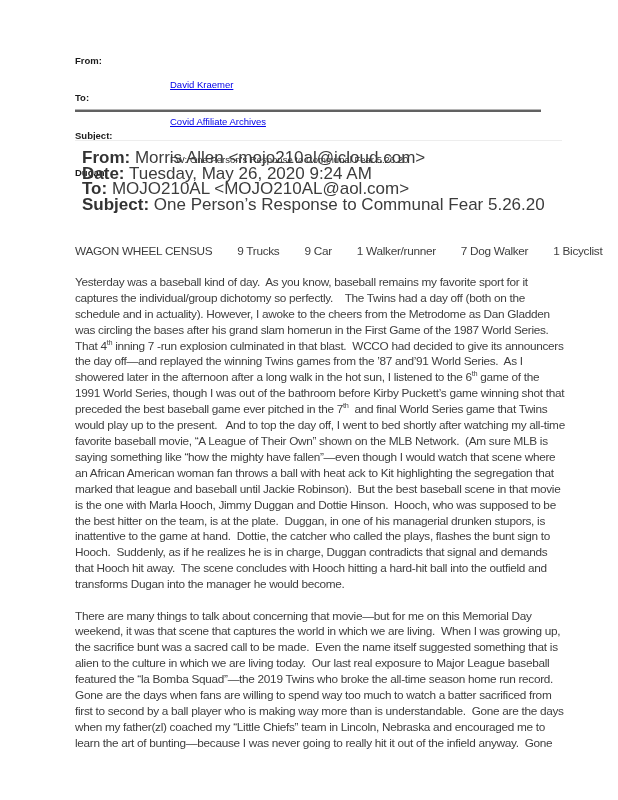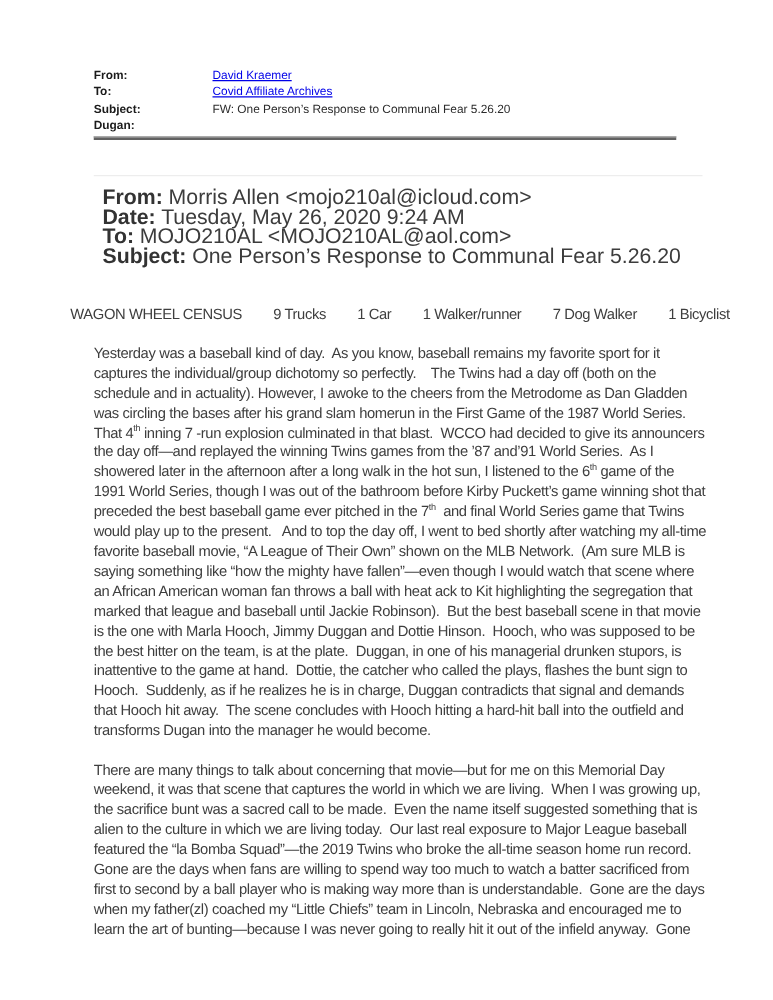--- a/index.html
+++ b/index.html
@@ -5,36 +5,36 @@
   html,body{margin:0;padding:0;background:#ffffff;}
   .page{
     position:relative;width:618px;height:800px;background:#ffffff;
     font-family:"Liberation Sans",sans-serif;overflow:hidden;
   }
   
   .outer-header{position:absolute;top:54px;left:75px;width:472px;
     font-size:9.5px;line-height:13.4px;color:#2b2b2b;}
   .oh-row{display:flex;}
   .oh-label{flex:0 0 95px;font-weight:bold;color:#1b1b1b;}
-  .oh-value{white-space:pre-wrap;}
+  .oh-value{white-space:pre-wrap;margin-top:24px;}
   .oh-link{color:#0000e8;text-decoration:underline;cursor:pointer;}
   
   .separator{position:absolute;top:109px;left:75px;width:466px;height:2px;
     background:#616161;border-top:1px solid #b5b5b5;}
   .faint-line{position:absolute;top:140px;left:75px;width:487px;height:0;
     border-top:1px solid #ededed;}
   
   .inner-header{position:absolute;top:150px;left:82px;width:500px;
     font-size:17px;line-height:15.5px;color:#3c3c3c;}
   .ih-label{font-weight:bold;color:#333333;}
   .ih-value{white-space:pre-wrap;}
   
   .body-area{position:absolute;top:244px;left:75px;width:490px;
     font-size:11.8px;line-height:15.9px;color:#3e3e3e;letter-spacing:-0.3px;}
-  .census{display:flex;gap:25px;margin:0 0 15px 0;justify-content:center;}
+  .census{display:flex;gap:25px;margin:0 0 15px 0;}
   .census span{white-space:pre;}
   .para{margin:0 0 15.5px 0;white-space:pre-wrap;}
   .para sup{font-size:0.62em;line-height:0;vertical-align:super;}
 </style>
 </head>
 <body>
 
 <div class="page">
   <div class="outer-header" id="outer-header">
       <div class="oh-row">
@@ -58,21 +58,21 @@
   <div class="inner-header" id="inner-header">
       <div class="ih-row"><span class="ih-label">From:</span><span class="ih-value"> Morris Allen &lt;mojo210al@icloud.com&gt;</span></div>
       <div class="ih-row"><span class="ih-label">Date:</span><span class="ih-value"> Tuesday, May 26, 2020 9:24 AM</span></div>
       <div class="ih-row"><span class="ih-label">To:</span><span class="ih-value"> MOJO210AL &lt;MOJO210AL@aol.com&gt;</span></div>
       <div class="ih-row"><span class="ih-label">Subject:</span><span class="ih-value"> One Person’s Response to Communal Fear 5.26.20</span></div>
     </div>
   <div class="body-area">
     <div class="census" id="census">
         <span>WAGON WHEEL CENSUS</span>
         <span>9 Trucks</span>
-        <span>1 Car</span>
+        <span>9 Car</span>
         <span>1 Walker/runner</span>
         <span>7 Dog Walker</span>
         <span>1 Bicyclist</span>
       </div>
     <div id="paragraphs">
         <p class="para"><span>Yesterday was a baseball kind of day.  As you know, baseball remains my favorite sport for it captures the individual/group dichotomy so perfectly.    The Twins had a day off (both on the schedule and in actuality). However, I awoke to the cheers from the Metrodome as Dan Gladden was circling the bases after his grand slam homerun in the First Game of the 1987 World Series.  That 4</span><sup>th</sup><span> inning 7 -run explosion culminated in that blast.  WCCO had decided to give its announcers the day off—and replayed the winning Twins games from the ’87 and’91 World Series.  As I showered later in the afternoon after a long walk in the hot sun, I listened to the 6</span><sup>th</sup><span> game of the 1991 World Series, though I was out of the bathroom before Kirby Puckett’s game winning shot that preceded the best baseball game ever pitched in the 7</span><sup>th</sup><span>  and final World Series game that Twins would play up to the present.   And to top the day off, I went to bed shortly after watching my all-time favorite baseball movie, “A League of Their Own” shown on the MLB Network.  (Am sure MLB is saying something like “how the mighty have fallen”—even though I would watch that scene where an African American woman fan throws a ball with heat ack to Kit highlighting the segregation that marked that league and baseball until Jackie Robinson).  But the best baseball scene in that movie is the one with Marla Hooch, Jimmy Duggan and Dottie Hinson.  Hooch, who was supposed to be the best hitter on the team, is at the plate.  Duggan, in one of his managerial drunken stupors, is inattentive to the game at hand.  Dottie, the catcher who called the plays, flashes the bunt sign to Hooch.  Suddenly, as if he realizes he is in charge, Duggan contradicts that signal and demands that Hooch hit away.  The scene concludes with Hooch hitting a hard-hit ball into the outfield and transforms Dugan into the manager he would become.</span></p>
         <p class="para"><span>There are many things to talk about concerning that movie—but for me on this Memorial Day weekend, it was that scene that captures the world in which we are living.  When I was growing up, the sacrifice bunt was a sacred call to be made.  Even the name itself suggested something that is alien to the culture in which we are living today.  Our last real exposure to Major League baseball featured the “la Bomba Squad”—the 2019 Twins who broke the all-time season home run record.  Gone are the days when fans are willing to spend way too much to watch a batter sacrificed from first to second by a ball player who is making way more than is understandable.  Gone are the days when my father(zl) coached my “Little Chiefs” team in Lincoln, Nebraska and encouraged me to learn the art of bunting—because I was never going to really hit it out of the infield anyway.  Gone</span></p>
       </div>
   </div>
 </div>

